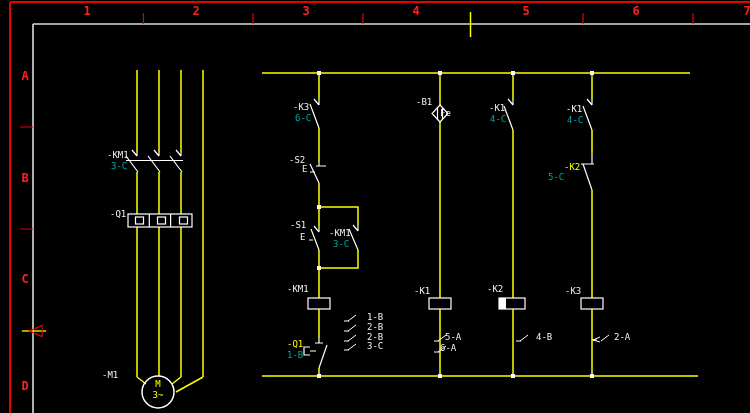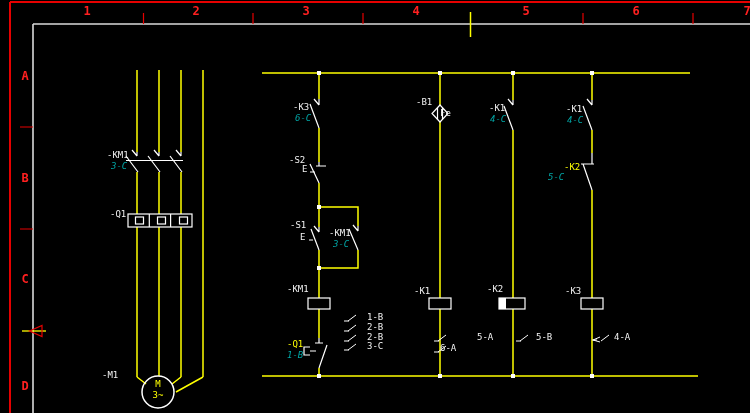--- a/index.html
+++ b/index.html
@@ -1,20 +1,20 @@
 <!DOCTYPE html>
 <html><head>
 <meta charset="utf-8">
 <style>
   html,body{margin:0;padding:0;background:#000;}
   .canvas{position:relative;width:750px;height:413px;background:#000;overflow:hidden;
           font-family:"DejaVu Sans Mono",monospace;}
   svg{position:absolute;left:0;top:0;}
   .lbl{position:absolute;font-size:9px;line-height:9px;color:#f2f2f2;white-space:pre;}
-  .cy{color:#00a6a6;font-style:italic;}
+  .cy{color:#00a6a6;}
   .yl{color:#ffff00;}
   .red{color:#ff2020;}
   .num{font-size:12px;line-height:12px;font-weight:bold;}
   .ctr{text-align:center;}
 </style>
 </head>
 <body>
 
 <div class="canvas">
 
@@ -188,28 +188,28 @@
 <span class="lbl yl" style="left:287px;top:340px">-Q1</span>
 <span class="lbl cy" style="left:287px;top:351px">1-B</span>
 <span class="lbl" style="left:367px;top:313px">1-B</span>
 <span class="lbl" style="left:367px;top:323px">2-B</span>
 <span class="lbl" style="left:367px;top:333px">2-B</span>
 <span class="lbl" style="left:367px;top:342px">3-C</span>
 
 <span class="lbl" style="left:416px;top:98px">-B1</span>
 <span class="lbl" style="left:440px;top:109px">Fe</span>
 <span class="lbl" style="left:414px;top:287px">-K1</span>
-<span class="lbl" style="left:477px;top:333px">5-A</span>
+<span class="lbl" style="left:445px;top:333px">5-A</span>
 <span class="lbl" style="left:440px;top:344px">6-A</span>
 
 <span class="lbl" style="left:489px;top:104px">-K1</span>
 <span class="lbl cy" style="left:490px;top:115px">4-C</span>
 <span class="lbl" style="left:487px;top:285px">-K2</span>
-<span class="lbl" style="left:536px;top:333px">5-B</span>
+<span class="lbl" style="left:536px;top:333px">4-B</span>
 
 <span class="lbl" style="left:566px;top:105px">-K1</span>
 <span class="lbl cy" style="left:567px;top:116px">4-C</span>
 <span class="lbl yl" style="left:564px;top:163px">-K2</span>
 <span class="lbl cy" style="left:548px;top:173px">5-C</span>
 <span class="lbl" style="left:565px;top:287px">-K3</span>
-<span class="lbl" style="left:614px;top:333px">4-A</span>
+<span class="lbl" style="left:614px;top:333px">2-A</span>
 
 </div>
 
 </body></html>

